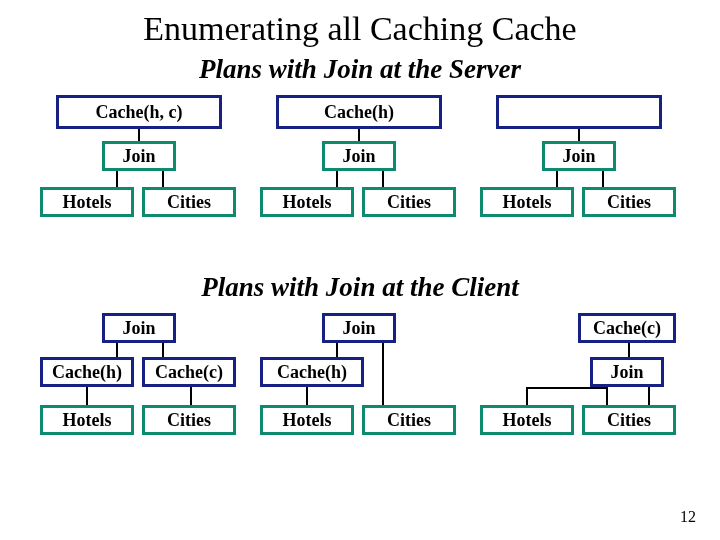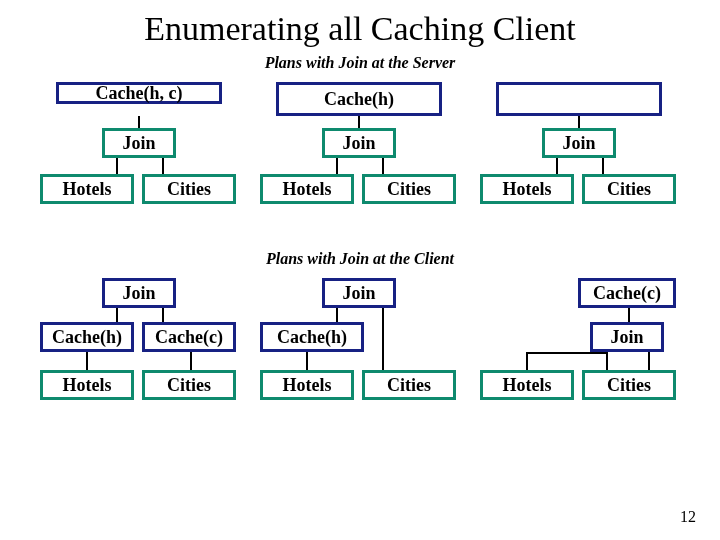--- a/index.html
+++ b/index.html
@@ -11,21 +11,21 @@
     background: #fff;
     position: relative;
   }
   .title {
     text-align: center;
     font-size: 34px;
     margin-top: 10px;
   }
   .subtitle {
     text-align: center;
-    font-size: 16px;
+    font-size: 27px;
     font-style: italic;
     font-weight: bold;
     margin-top: 6px;
   }
   .grid {
     display: flex;
     justify-content: space-between;
     padding: 0 40px;
     margin-top: 10px;
   }
@@ -54,27 +54,27 @@
   .pagenum {
     position: absolute;
     right: 24px;
     bottom: 14px;
     font-size: 16px;
   }
 </style>
 </head>
 <body>
 
-<div class="title">Enumerating all Caching Client</div>
+<div class="title">Enumerating all Caching Cache</div>
 <div class="subtitle">Plans with Join at the Server</div>
 
 <div class="grid">
 
   <div class="plan">
-    <div class="box navy" style="left:16px;top:0;width:166px;height:22px">Cache(h, c)</div>
+    <div class="box navy" style="left:16px;top:0;width:166px;height:34px">Cache(h, c)</div>
     <div class="line" style="left:98px;top:34px;width:2px;height:12px"></div>
     <div class="box green" style="left:62px;top:46px;width:74px;height:30px">Join</div>
     <div class="line" style="left:76px;top:76px;width:2px;height:16px"></div>
     <div class="line" style="left:122px;top:76px;width:2px;height:16px"></div>
     <div class="box green" style="left:0;top:92px;width:94px;height:30px">Hotels</div>
     <div class="box green" style="left:102px;top:92px;width:94px;height:30px">Cities</div>
   </div>
 
   <div class="plan">
     <div class="box navy" style="left:16px;top:0;width:166px;height:34px">Cache(h)</div>
@@ -91,21 +91,21 @@
     <div class="line" style="left:98px;top:34px;width:2px;height:12px"></div>
     <div class="box green" style="left:62px;top:46px;width:74px;height:30px">Join</div>
     <div class="line" style="left:76px;top:76px;width:2px;height:16px"></div>
     <div class="line" style="left:122px;top:76px;width:2px;height:16px"></div>
     <div class="box green" style="left:0;top:92px;width:94px;height:30px">Hotels</div>
     <div class="box green" style="left:102px;top:92px;width:94px;height:30px">Cities</div>
   </div>
 
 </div>
 
-<div class="subtitle" style="margin-top:28px">Plans with Join at the Client</div>
+<div class="subtitle" style="margin-top:37px">Plans with Join at the Client</div>
 
 <div class="grid">
 
   <div class="plan">
     <div class="box navy" style="left:62px;top:0;width:74px;height:30px">Join</div>
     <div class="line" style="left:76px;top:30px;width:2px;height:14px"></div>
     <div class="line" style="left:122px;top:30px;width:2px;height:14px"></div>
     <div class="box navy" style="left:0;top:44px;width:94px;height:30px">Cache(h)</div>
     <div class="box navy" style="left:102px;top:44px;width:94px;height:30px">Cache(c)</div>
     <div class="line" style="left:46px;top:74px;width:2px;height:18px"></div>

